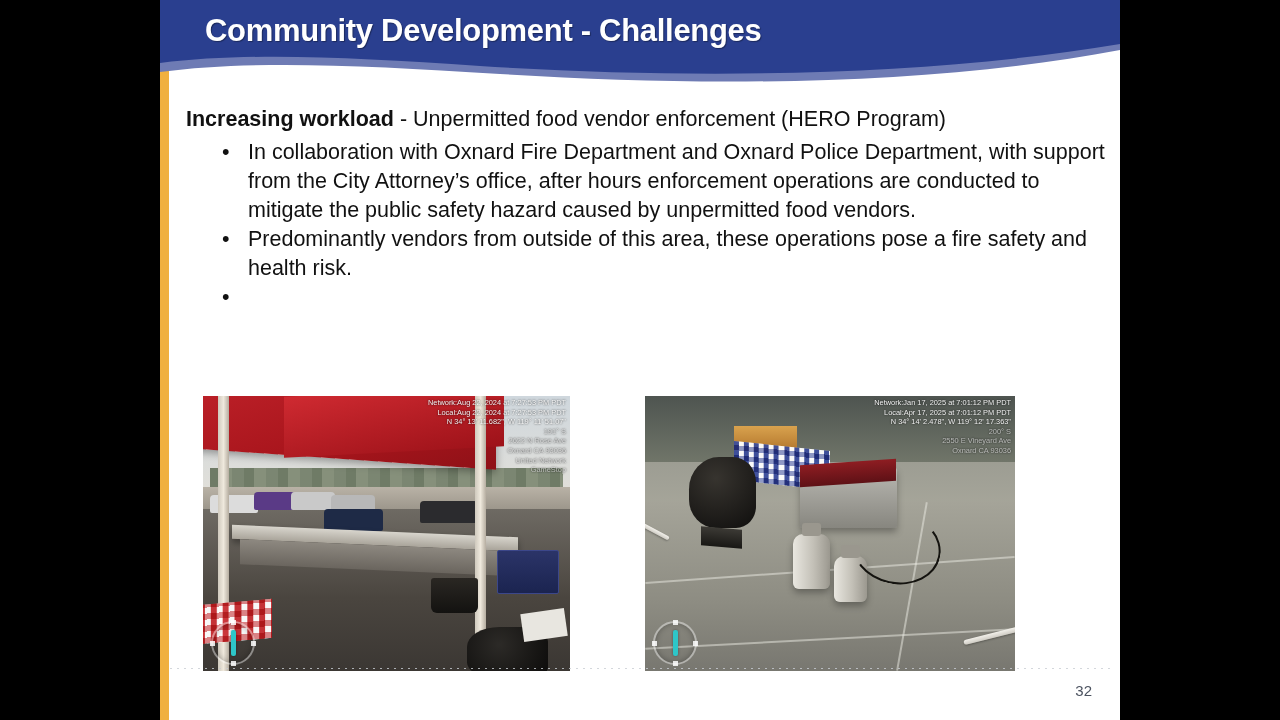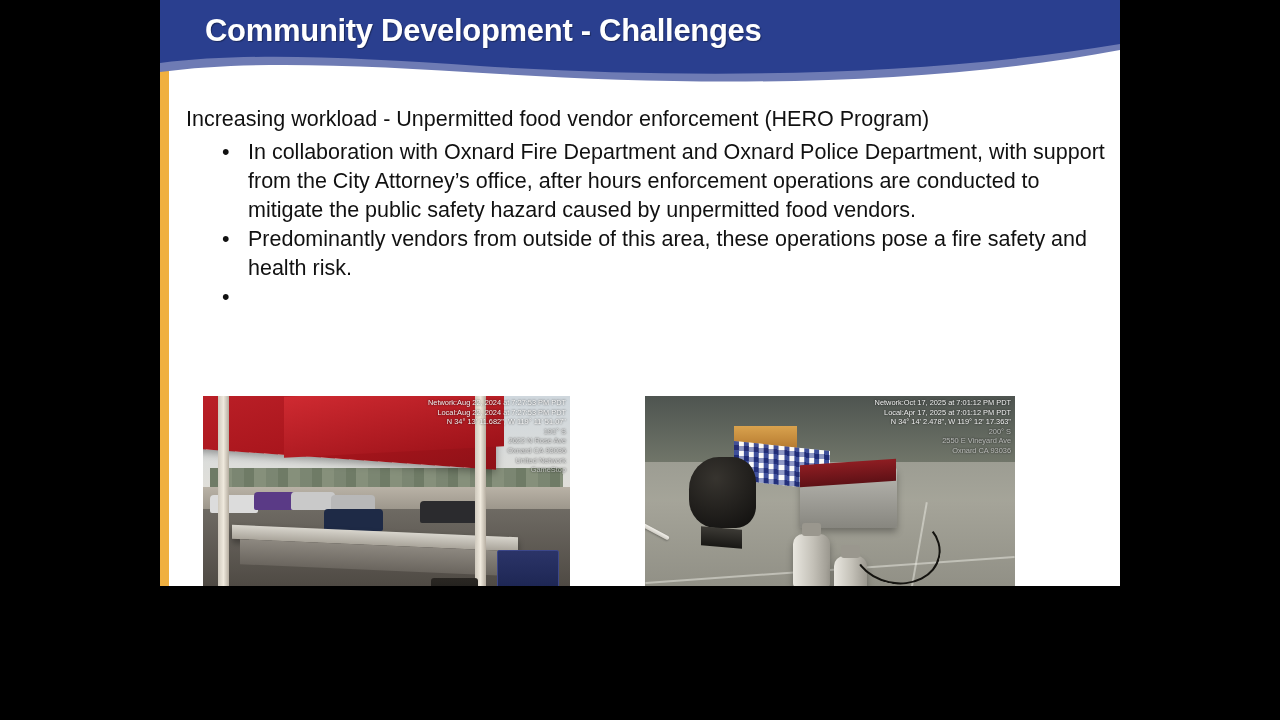--- a/index.html
+++ b/index.html
@@ -3,21 +3,21 @@
 <meta charset="utf-8">
 <style>
   * { margin:0; padding:0; box-sizing:border-box; }
   html,body { width:1280px; height:720px; background:#000; overflow:hidden; }
   body { font-family:"Liberation Sans", sans-serif; }
 
   #stage { position:relative; width:1280px; height:720px; background:#000; }
 
   
   #slide {
-    position:absolute; left:160px; top:0; width:960px; height:586px;
+    position:absolute; left:160px; top:0; width:960px; height:720px;
     background:#ffffff; overflow:hidden;
   }
 
   
   #gold-bar {
     position:absolute; left:0; top:0; width:9px; height:720px;
     background:#f0b040;
   }
 
   
@@ -32,21 +32,21 @@
     text-shadow:1px 1px 1px rgba(0,0,0,.35);
   }
 
   
   #body { position:absolute; left:0; top:96px; width:960px; height:624px; }
 
   #lead {
     position:absolute; left:26px; top:10px; width:900px;
     font-size:21.5px; color:#111; line-height:1.25;
   }
-  #lead .b { font-weight:normal; }
+  #lead .b { font-weight:bold; }
 
   #bullets { position:absolute; left:40px; top:42px; width:916px; }
   .bullet {
     position:relative; padding-left:48px;
     font-size:21.5px; color:#111; line-height:29px;
     margin-bottom:0px;
   }
   .bullet .dot {
     position:absolute; left:22px; top:0px;
     font-size:21.5px; line-height:29px; color:#111;
@@ -278,21 +278,21 @@
           <div class="p2-tank" style="left:51%; top:58%; width:9%; height:17%;"></div>
           <div class="p2-tank-valve" style="left:53%; top:54%; width:5%; height:5%;"></div>
 
           <div class="p2-hose" style="left:56%; top:42%; width:24%; height:26%; transform:rotate(12deg);"></div>
 
           <div class="p2-pipe" style="left:-3%; top:48%; width:10%; height:4px; transform:rotate(28deg);"></div>
           <div class="p2-pipe" style="right:-2%; bottom:12%; width:16%; height:5px; transform:rotate(-14deg);"></div>
         </div>
 
         <div class="ovl">
-          <div class="l1">Network:Oct 17, 2025 at 7:01:12 PM PDT</div>
+          <div class="l1">Network:Jan 17, 2025 at 7:01:12 PM PDT</div>
           <div class="l2">Local:Apr 17, 2025 at 7:01:12 PM PDT</div>
           <div class="l3">N 34° 14' 2.478", W 119° 12' 17.363"</div>
           <div class="dim">200° S</div>
           <div class="dim">2550 E Vineyard Ave</div>
           <div class="dim">Oxnard CA 93036</div>
         </div>
 
         <div class="compass">
           <div class="needle"></div>
           <div class="tick t-n"></div>

